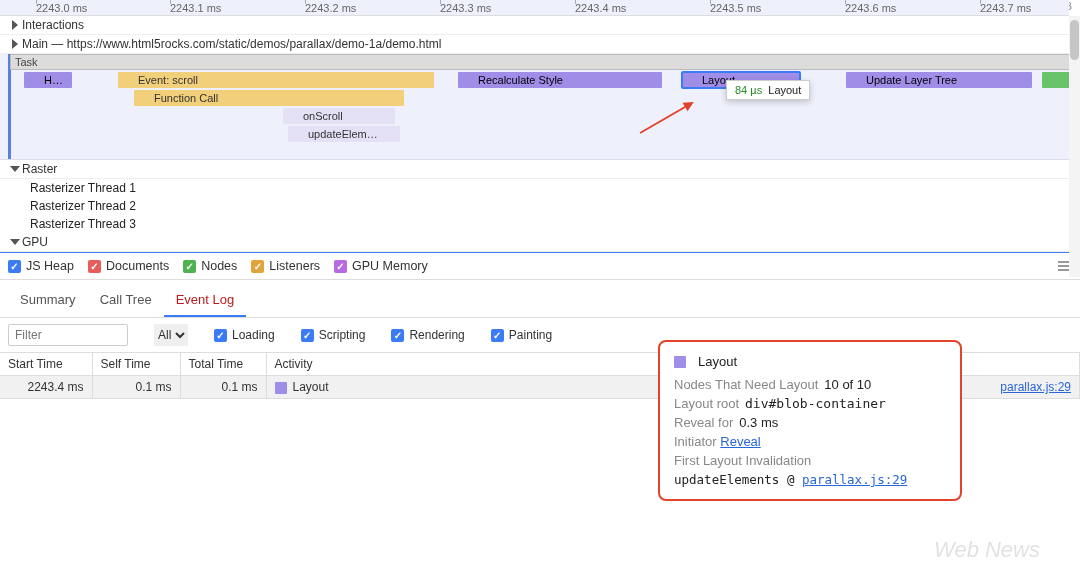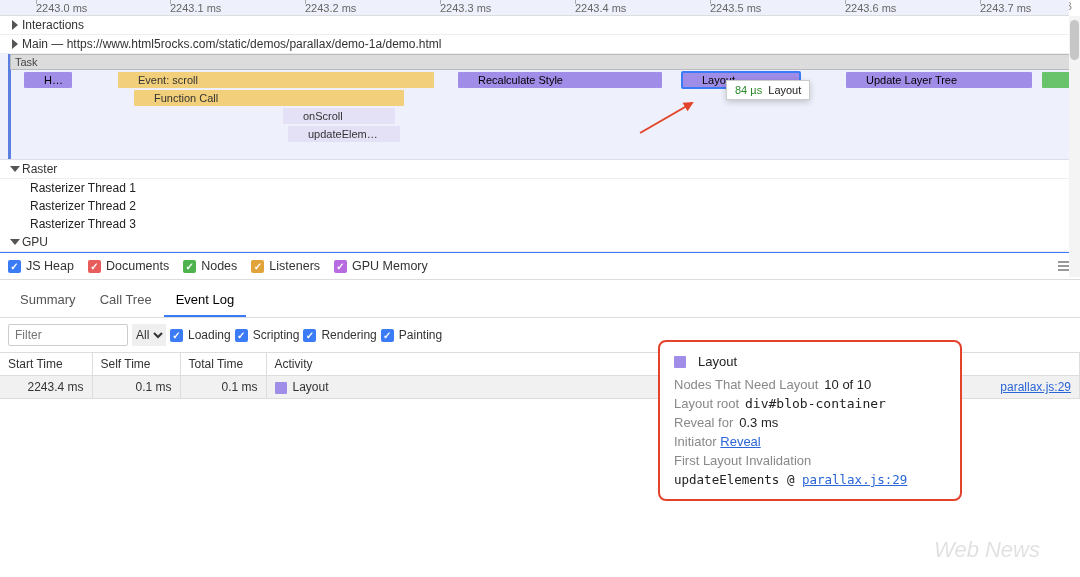--- a/index.html
+++ b/index.html
@@ -71,22 +71,22 @@
     padding:6px 8px; display:flex; gap:14px; align-items:center;
     background:#fff;
   }
   .cc{display:flex;align-items:center;gap:5px;font-size:12.5px;color:#333;}
   .cbox{
     width:13px;height:13px;border-radius:2px;display:inline-flex;align-items:center;justify-content:center;
     color:#fff;font-size:10px;font-weight:bold;
   }
   .tabs{display:flex;gap:0;border-bottom:1px solid #ddd;padding:0 8px;margin-top:4px;}
   .tab{padding:8px 12px;font-size:13px;color:#555;cursor:pointer;}
-  .tab.active{color:#000000;border-bottom:2px solid #3b7bf5;}
-  .filters{display:flex;align-items:center;gap:4px;padding:6px 8px;border-bottom:1px solid #ddd;}
+  .tab.active{color:#b91c1c;border-bottom:2px solid #3b7bf5;}
+  .filters{display:flex;align-items:center;gap:26px;padding:6px 8px;border-bottom:1px solid #ddd;}
   .filters input[type=text]{width:120px;height:22px;border:1px solid #ccc;border-radius:2px;padding:0 6px;font-size:12px;}
   .filters select{height:22px;border:none;font-size:12px;color:#333;}
   .ck{display:flex;align-items:center;gap:5px;font-size:12px;}
   .fcbox{width:13px;height:13px;background:#3b7bf5;border-radius:2px;color:#fff;display:inline-flex;align-items:center;justify-content:center;font-size:10px;font-weight:bold;}
   .tbl{width:100%;border-collapse:collapse;}
   .tbl th,.tbl td{border-right:1px solid #ddd;border-bottom:1px solid #ddd;padding:4px 8px;font-size:12px;text-align:left;white-space:nowrap;}
   .tbl th{font-weight:400;color:#333;background:#fff;}
   .tbl td.num{text-align:right;}
   .tbl tr.rowsel td{background:#f1f1f1;}
   .chip{display:inline-block;width:12px;height:12px;background:#a08de8;margin-right:6px;vertical-align:middle;border-radius:1px;}

